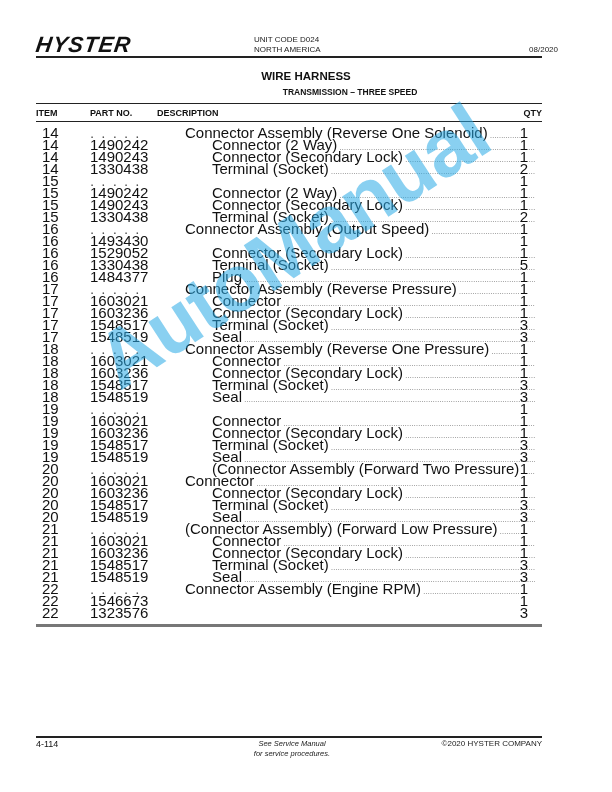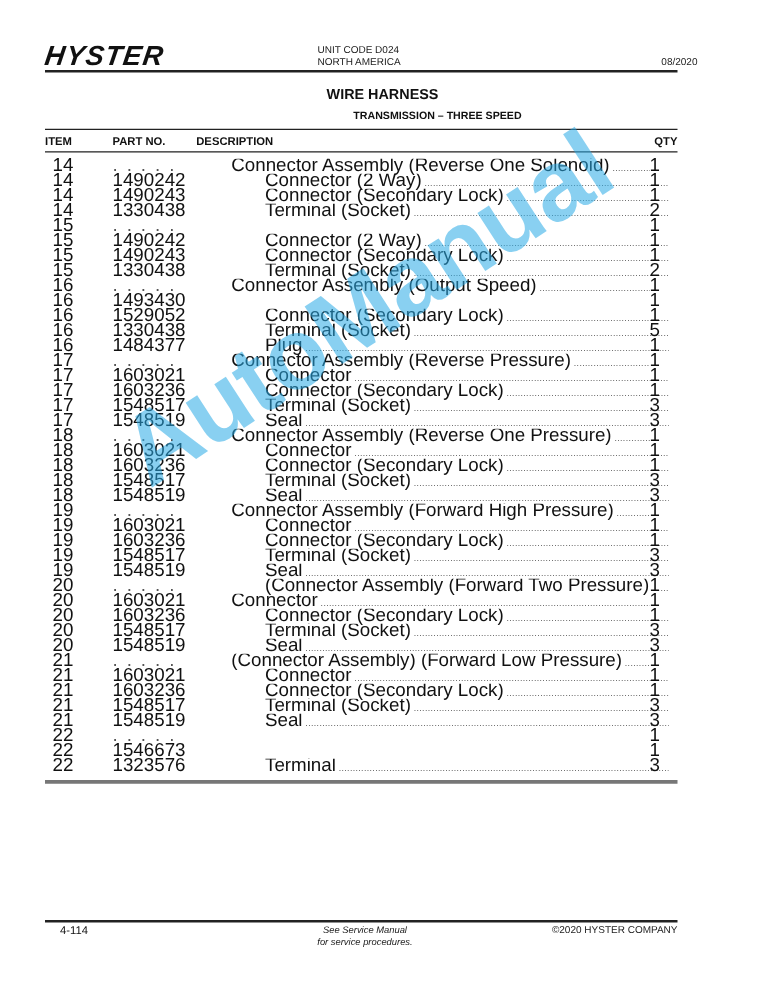--- a/index.html
+++ b/index.html
@@ -24,21 +24,21 @@
     .c-item { left: 42px; }
     .c-part { left: 90px; }
     .c-part.dots { letter-spacing: 1.5px; color: #555; }
     .c-desc { left: 185px; width: 335px; overflow: hidden; }
     .c-desc.indent { left: 180px; width: 323px; margin-left: 32px; }
     .c-desc::after { content: " ..................................................................................................................................................................................................";
                      color: #555; letter-spacing: 0.3px; font-size: 7px; }
     .c-qty { right: 84px; text-align: right; }
     .rule-bottom { position: absolute; left: 36px; width: 506px; top: 624px; height: 3px; background: #777; }
     .footer-rule { position: absolute; left: 36px; width: 506px; top: 736px; height: 2px; background: #222; }
-    .page-num { position: absolute; left: 36px; top: 739px; font-size: 9px; margin-left: 12px; }
+    .page-num { position: absolute; left: 36px; top: 739px; font-size: 9px; }
     .footer-note { position: absolute; left: 0; width: 584px; top: 739px; text-align: center;
                    font-size: 7.5px; font-style: italic; line-height: 10px; color: #222; }
     .copyright { position: absolute; right: 70px; top: 739px; font-size: 8px; color: #222; }
     .watermark { position: absolute; left: 80px; top: 330px; font-size: 80px; font-weight: bold;
                  color: rgba(40,170,230,0.55); transform: rotate(-33deg); transform-origin: left top;
                  pointer-events: none; white-space: nowrap; letter-spacing: -1px; }
   </style>
 </head>
 <body>
 
@@ -193,21 +193,20 @@
     </div>
     <div class="row">
       <span class="c-item">18</span>
       <span class="c-part">1548519</span>
       <span class="c-desc indent">Seal</span>
       <span class="c-qty">3</span>
     </div>
     <div class="row">
       <span class="c-item">19</span>
       <span class="c-part dots">. . . . .</span>
-      <span class="c-desc">Connector Assembly (Forward High Pressure)</span>
       <span class="c-qty">1</span>
     </div>
     <div class="row">
       <span class="c-item">19</span>
       <span class="c-part">1603021</span>
       <span class="c-desc indent">Connector</span>
       <span class="c-qty">1</span>
     </div>
     <div class="row">
       <span class="c-item">19</span>
@@ -283,31 +282,31 @@
     </div>
     <div class="row">
       <span class="c-item">21</span>
       <span class="c-part">1548519</span>
       <span class="c-desc indent">Seal</span>
       <span class="c-qty">3</span>
     </div>
     <div class="row">
       <span class="c-item">22</span>
       <span class="c-part dots">. . . . .</span>
+      <span class="c-desc">Connector Assembly (Engine RPM)</span>
       <span class="c-qty">1</span>
     </div>
     <div class="row">
       <span class="c-item">22</span>
       <span class="c-part">1546673</span>
       <span class="c-qty">1</span>
     </div>
     <div class="row">
       <span class="c-item">22</span>
       <span class="c-part">1323576</span>
-      <span class="c-desc indent">Terminal</span>
       <span class="c-qty">3</span>
     </div>
   </div>
 
 <div class="rule-bottom"></div>
 
 <div class="watermark">AutoManual</div>
 
 <div class="footer-rule"></div>
 <div class="page-num">4-114</div>

